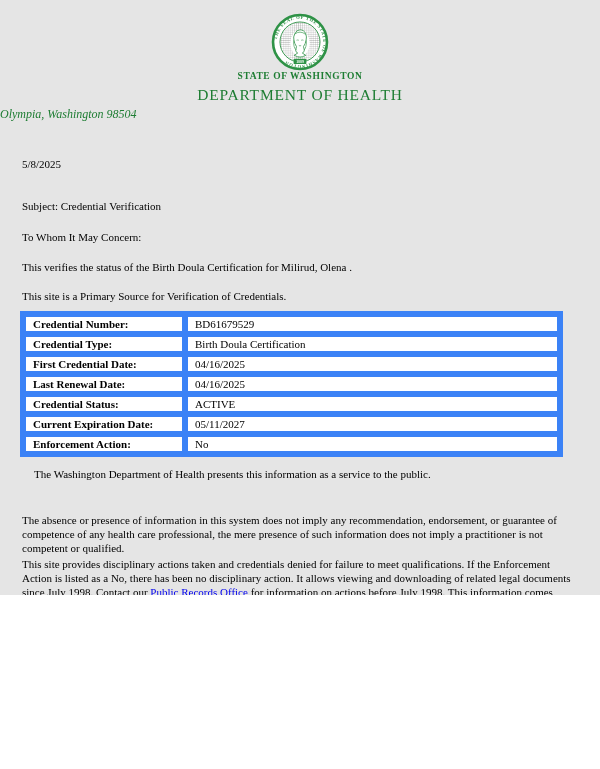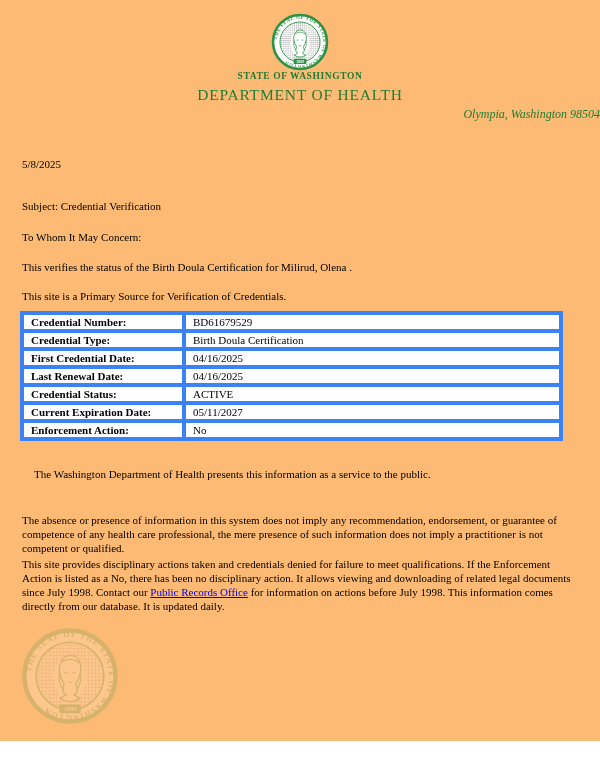--- a/index.html
+++ b/index.html
@@ -4,22 +4,22 @@
 <style>
   * { margin: 0; padding: 0; box-sizing: border-box; }
   html, body { background: #ffffff; }
   body {
     font-family: "Liberation Serif", "DejaVu Serif", serif;
     color: #000000;
   }
   .page {
     position: relative;
     width: 600px;
-    height: 741px;
-    background: #fdba74;
+    height: 595px;
+    background: #e5e5e5;
     overflow: hidden;
   }
   
   .seal-top {
     position: absolute;
     top: 13px;
     left: 271px;
     width: 58px;
     height: 58px;
     color: #2e9246; 
@@ -44,21 +44,21 @@
     color: #1e7d33;
     font-size: 15.5px;
     font-weight: normal;
     letter-spacing: 0.8px;
   }
   .address {
     position: absolute;
     top: 107px;
     left: 0;
     width: 100%;
-    text-align: right;
+    text-align: left;
     color: #1e7d33;
     font-style: italic;
     font-size: 12px;
   }
   
   .line, .para {
     position: absolute;
     left: 22px;
     font-size: 11px;
     line-height: 14px;
@@ -74,21 +74,21 @@
   .disciplinary-para { top: 557px; }
   
   table.cred {
     position: absolute;
     top: 311px;
     left: 20px;
     width: 543px;
     border-collapse: collapse;
   }
   table.cred td {
-    border: 4px solid #3b82f6;
+    border: 6px solid #3b82f6;
     height: 16px;
     font-size: 11px;
     line-height: 14px;
     vertical-align: middle;
     padding: 0 0 0 7px;
     background: #ffffff;
   }
   table.cred td.lbl {
     font-weight: bold;
     width: 162px;

